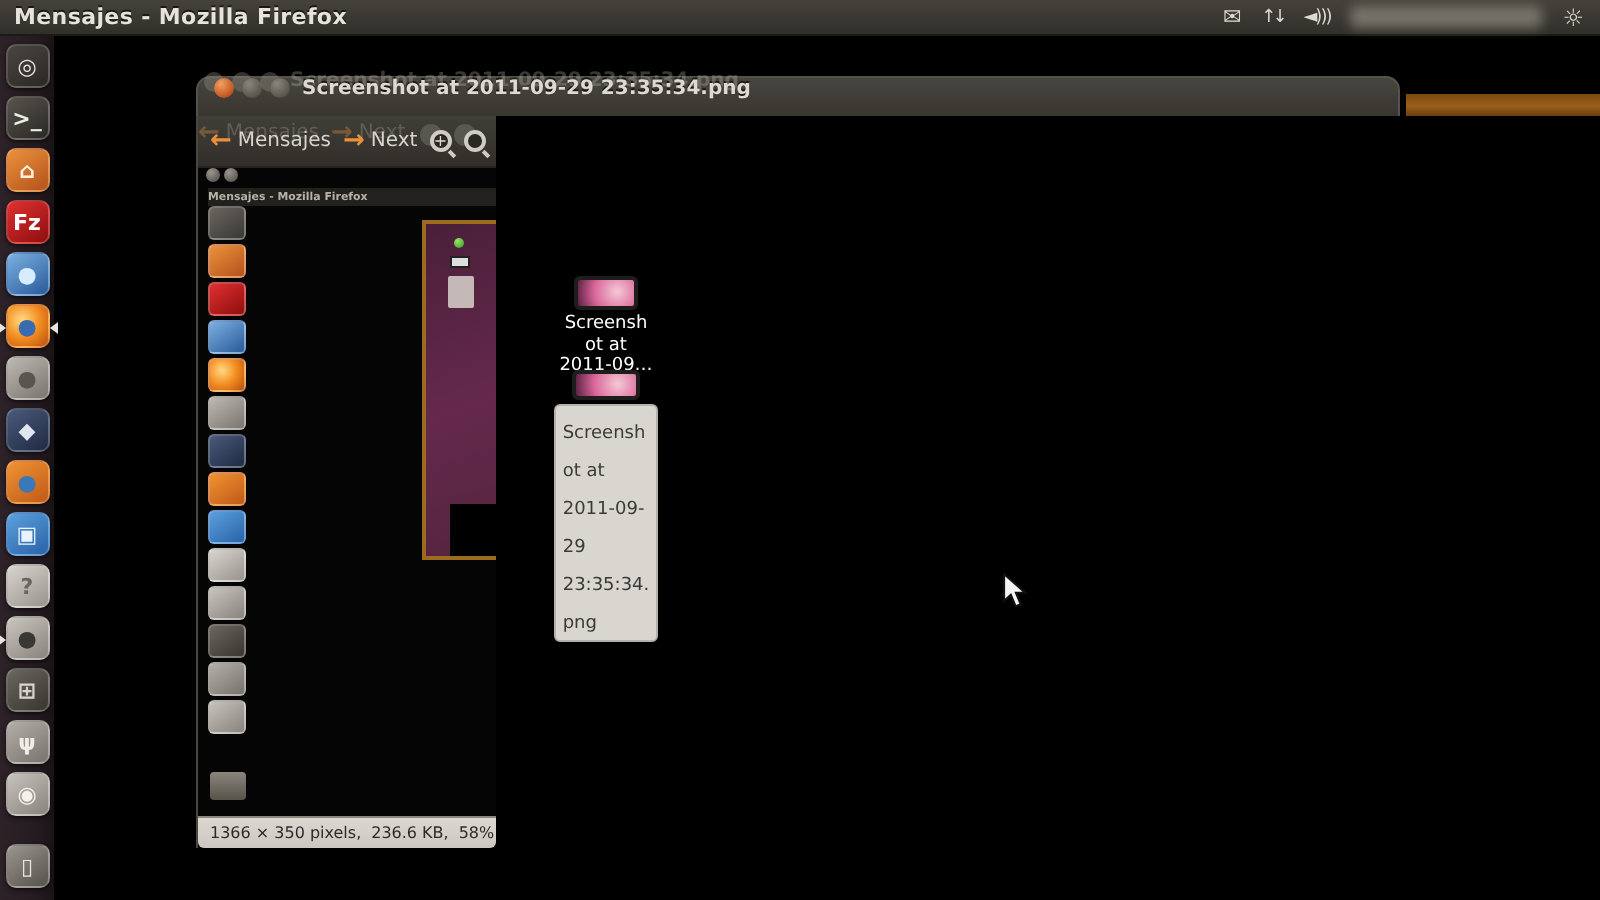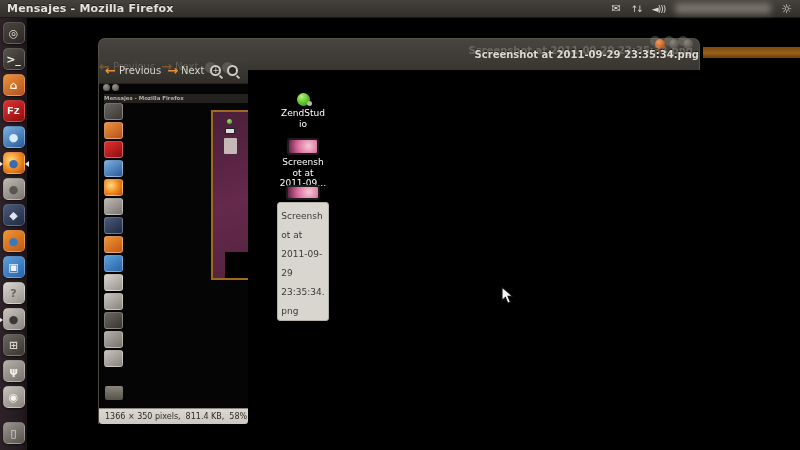--- a/index.html
+++ b/index.html
@@ -29,23 +29,23 @@
     border:1px solid rgba(255,255,255,.18); box-shadow:0 1px 2px rgba(0,0,0,.6);
     display:flex; align-items:center; justify-content:center; flex:0 0 auto; }
   .l-item .glyph { font-size:11px; font-weight:bold; line-height:1; }
   .l-item.ind-left::before { content:""; position:absolute; left:-5px; top:8px;
     border:3px solid transparent; border-left:4px solid #e8e4de; }
   .l-item.ind-right::after { content:""; position:absolute; right:-5px; top:8px;
     border:3px solid transparent; border-right:4px solid #e8e4de; }
   .l-trash { margin-top:auto; margin-bottom:6px; }
 
   
-  .titlebar { position:absolute; left:98px; top:38px; width:602px; height:32px; z-index:20;
+  .titlebar { position:absolute; left:98px; top:38px; width:602px; height:20px; z-index:20;
     background:linear-gradient(#484540,#38362f); border:1px solid #55524a; border-bottom:0;
-    border-radius:7px 7px 0 0; display:flex; align-items:flex-end;flex-direction:column; }
+    border-radius:7px 7px 0 0; display:flex; align-items:flex-start; }
   .win-btns { display:flex; gap:4px; padding:0 6px 0 8px; }
   .wbtn { width:10px; height:10px; border-radius:50%;
     box-shadow:-5px -3px 0 rgba(150,145,135,.35); }
   .wbtn-close { background:radial-gradient(circle at 35% 30%,#f0a060,#c1561e 70%,#8a3a12); }
   .wbtn-min,.wbtn-max { background:radial-gradient(circle at 35% 30%,#8a867e,#55524a 75%); }
   .title-text { font-size:10px; font-weight:bold; color:#dedad1;
     text-shadow:-6px -4px 0 rgba(205,200,190,.28), 0 -1px 0 #1a1915; white-space:nowrap; }
 
   
   .viewer-col { position:absolute; left:98px; top:58px; width:150px; height:366px; z-index:20;
@@ -141,21 +141,21 @@
       <span class="wbtn wbtn-min"></span>
       <span class="wbtn wbtn-max"></span>
     </div>
     <span class="title-text">Screenshot at 2011-09-29 23:35:34.png</span>
   </div>
 
   <div class="viewer-col">
     <div class="toolbar">
       <span class="tb-btn">
         <span class="tb-arrow">←</span>
-        <span>Previous</span>
+        <span>Mensajes</span>
       </span>
       <span class="tb-btn">
         <span class="tb-arrow">→</span>
         <span>Next</span>
       </span>
       <span class="tb-zoom">+</span>
       <span class="tb-zoom"></span>
     </div>
 
     <div class="viewer-content">
@@ -186,32 +186,27 @@
         <span class="mw-dot"></span>
         <span class="mw-thumb"></span>
         <span class="mw-label"></span>
         <span class="mw-black"></span>
       </div>
       <div class="mini-trash"></div>
     </div>
 
     <div class="statusbar">
       <span>1366 × 350 pixels,</span>
-      <span>811.4 KB,</span>
+      <span>236.6 KB,</span>
       <span>58%</span>
     </div>
   </div>
 
   <div class="desktop"></div>
 
-  <div class="dicon" style="left:274px; top:93px;">
-    <span class="zend-sphere"></span>
-    <span class="dicon-label">ZendStud
-io</span>
-  </div>
   <div class="dicon" style="left:274px; top:138px;">
     <span class="thumb thumb-1"></span>
     <span class="dicon-label">Screensh
 ot at
 2011-09…</span>
   </div>
   <div class="dicon" style="left:274px; top:185px;">
     <span class="thumb thumb-2"></span>
     <span class="sel-box">
       <span class="dicon-label">Screensh
@@ -241,21 +236,21 @@
   <div class="launcher">
     <div style="display:contents">
       
     <div class="l-item" title="Dash home" style="background: linear-gradient(145deg, rgb(74, 69, 64), rgb(43, 40, 35));">
           <span class="glyph" style="color: rgb(232, 228, 222);">◎</span>
         </div><div class="l-item" title="Terminal" style="background: linear-gradient(145deg, rgb(87, 83, 77), rgb(43, 41, 37));">
           <span class="glyph" style="color: rgb(232, 240, 228);">&gt;_</span>
         </div><div class="l-item" title="Home Folder" style="background: linear-gradient(145deg, rgb(234, 146, 60), rgb(180, 82, 28));">
           <span class="glyph" style="color: rgb(255, 243, 224);">⌂</span>
         </div><div class="l-item" title="FileZilla" style="background: linear-gradient(145deg, rgb(224, 48, 48), rgb(142, 14, 14));">
-          <span class="glyph" style="color: rgb(255, 255, 255); font-family: Liberation Mono, monospace;">Fz</span>
+          <span class="glyph" style="color: rgb(255, 255, 255);">Fz</span>
         </div><div class="l-item" title="Browser" style="background: linear-gradient(145deg, rgb(122, 176, 224), rgb(42, 90, 154));">
           <span class="glyph" style="color: rgb(216, 236, 255);">●</span>
         </div><div class="l-item ind-left ind-right" title="Mozilla Firefox" style="background: radial-gradient(circle at 35% 35%, rgb(255, 210, 122) 5%, rgb(242, 140, 30) 50%, rgb(184, 78, 20));">
           <span class="glyph" style="color: rgb(58, 106, 176);">●</span>
         </div><div class="l-item" title="GIMP" style="background: linear-gradient(145deg, rgb(188, 184, 178), rgb(122, 118, 111));">
           <span class="glyph" style="color: rgb(90, 86, 79);">●</span>
         </div><div class="l-item" title="Inkscape" style="background: linear-gradient(145deg, rgb(74, 90, 122), rgb(32, 42, 66));">
           <span class="glyph" style="color: rgb(223, 230, 240);">◆</span>
         </div><div class="l-item" title="Blender" style="background: linear-gradient(145deg, rgb(240, 146, 50), rgb(192, 90, 24));">
           <span class="glyph" style="color: rgb(58, 120, 184);">●</span>

